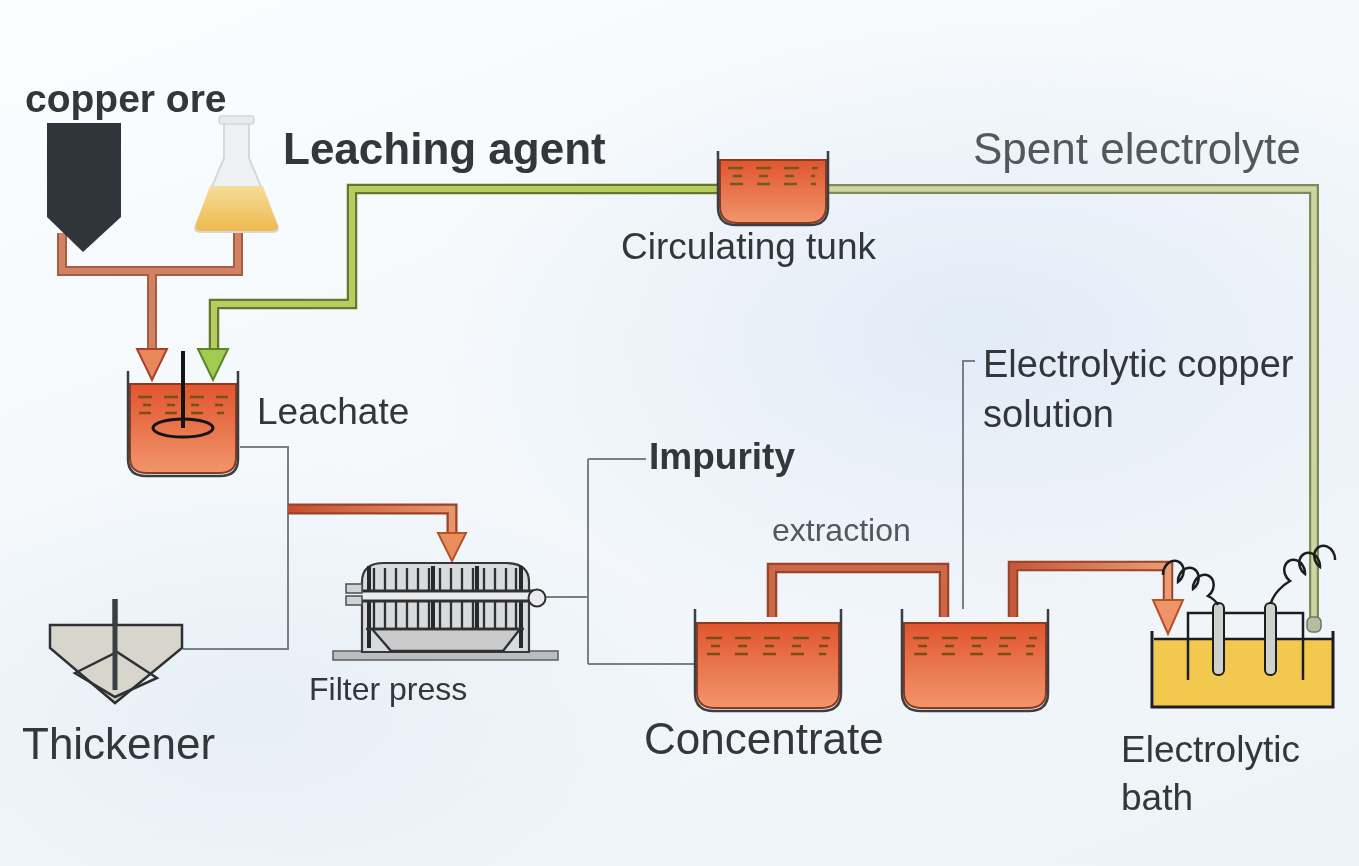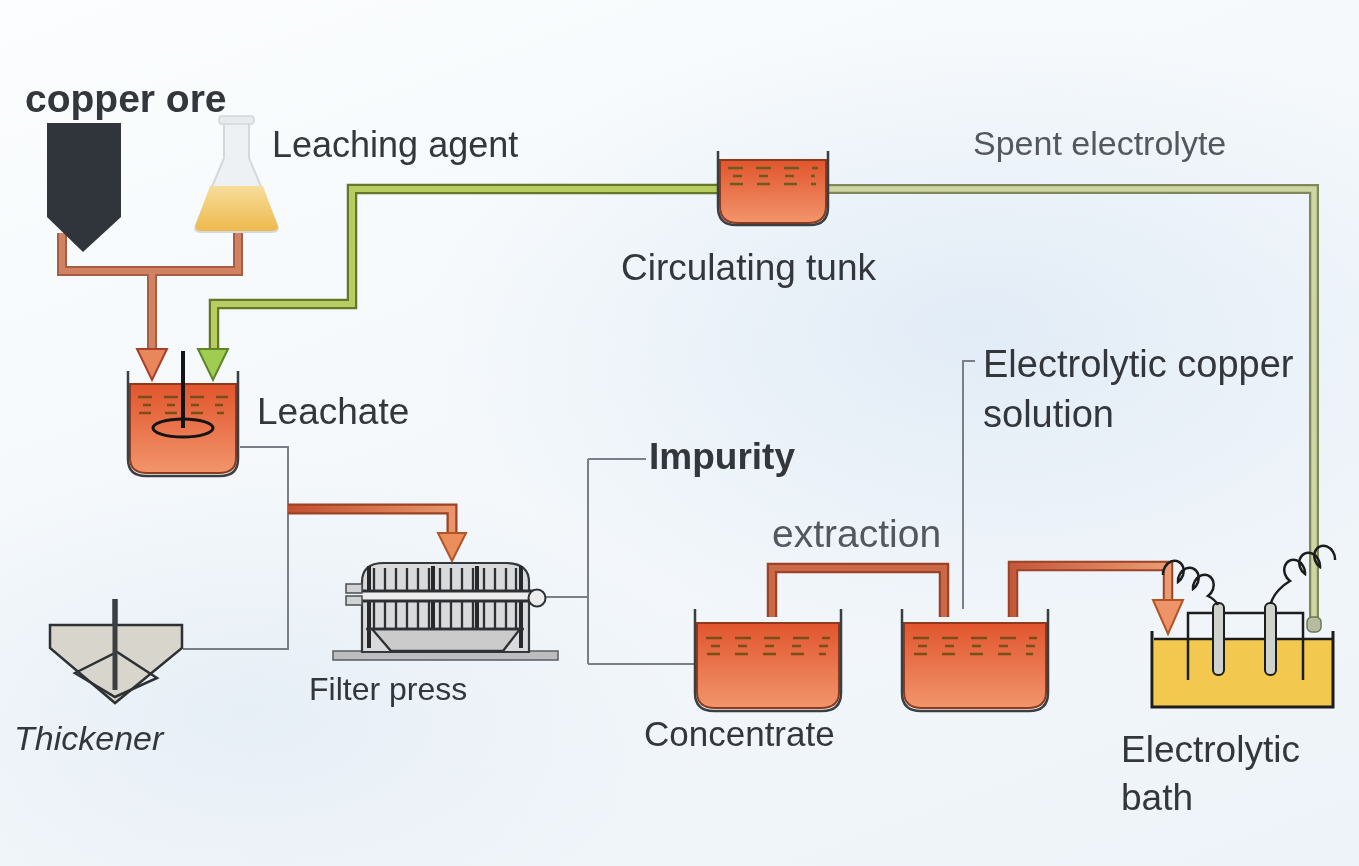--- a/index.html
+++ b/index.html
@@ -173,35 +173,35 @@
       <rect x="1213" y="603" width="11" height="72" rx="5" fill="#cfd2cc" stroke="#1d1d1d" stroke-width="2"></rect>
       <rect x="1265" y="603" width="11" height="72" rx="5" fill="#cfd2cc" stroke="#1d1d1d" stroke-width="2"></rect>
 
       <path d="M1163,575 a10,12 25 1 1 15,7 a10,12 25 1 1 15,7 a10,12 25 1 1 15,7 c4,2 8,5 10,9" fill="none" stroke="#1d1d1d" stroke-width="2.5"></path>
       <path d="M1335,560 a10,12 -25 1 0 -15,7 a10,12 -25 1 0 -15,7 a10,12 -25 1 0 -15,7 c-7,4 -16,12 -19,22" fill="none" stroke="#1d1d1d" stroke-width="2.5"></path>
     </g>
   </svg>
 
   <div class="label lab-xl lab-bold" style="left:25px;top:52px;font-size:39px;margin-top:25px;">copper ore</div>
 
-  <div class="label" style="left:272px;top:124px;font-size:36px;font-weight:400;">Leaching agent</div>
-
-  <div class="label" style="left:621px;top:247px;font-size:37px;font-weight:500;">Circulating tunk</div>
-
-  <div class="label lab-light" style="left:973px;top:124px;font-size:34px;">Spent electrolyte</div>
+  <div class="label" style="left:283px;top:124px;font-size:44px;font-weight:700;">Leaching agent</div>
+
+  <div class="label" style="left:621px;top:226px;font-size:37px;font-weight:500;">Circulating tunk</div>
+
+  <div class="label lab-light" style="left:973px;top:124px;font-size:44px;">Spent electrolyte</div>
 
   <div class="label" style="left:257px;top:391px;font-size:37px;font-weight:500;">Leachate</div>
 
   <div class="label lab-bold" style="left:649px;top:436px;font-size:37px;text-align:center;">Impurity</div>
 
   <div class="label wrap" style="left:983px;top:339px;width:336px;font-size:38px;font-weight:500;line-height:1.32;">Electrolytic copper solution</div>
 
-  <div class="label lab-light" style="left:772px;top:512px;font-size:39px;">extraction</div>
+  <div class="label lab-light" style="left:772px;top:512px;font-size:32px;">extraction</div>
 
   <div class="label lab-l" style="left:309px;top:671px;font-size:32px;">Filter press</div>
 
-  <div class="label lab-l" style="left:14px;top:719px;font-size:34px;font-style:italic;">Thickener</div>
-
-  <div class="label lab-l" style="left:644px;top:714px;font-size:35px;">Concentrate</div>
+  <div class="label lab-l" style="left:22px;top:719px;font-size:44px;">Thickener</div>
+
+  <div class="label lab-l" style="left:644px;top:714px;font-size:44px;">Concentrate</div>
 
   <div class="label wrap lab-l" style="left:1121px;top:726px;width:235px;font-size:37px;line-height:1.3;">Electrolytic bath</div>
 
 </div>
 
 </body></html>

